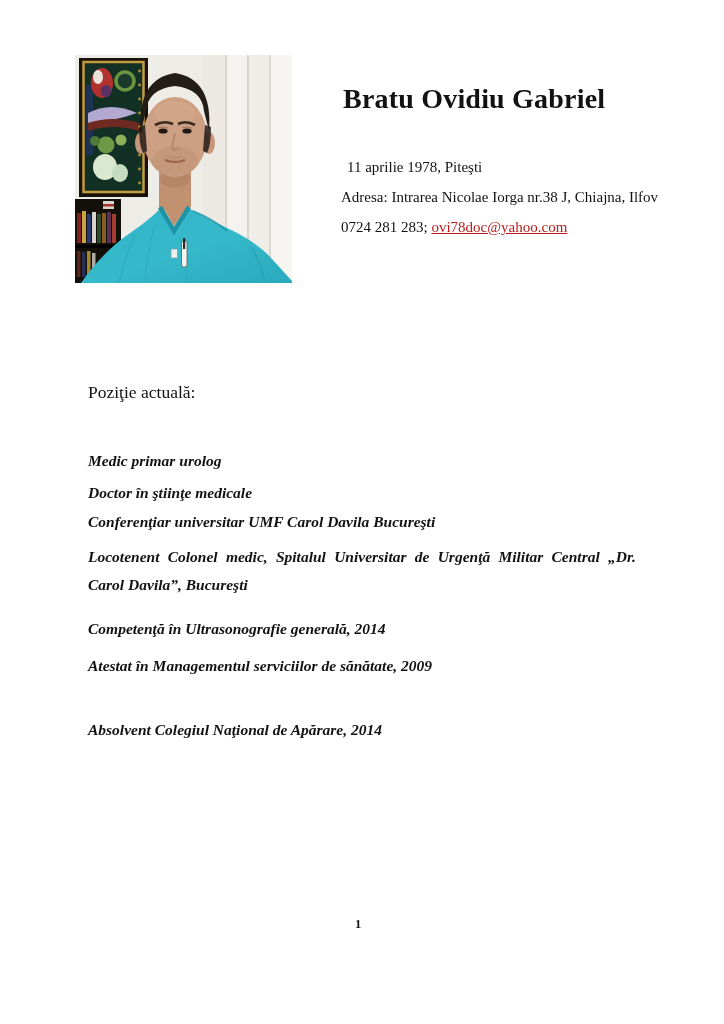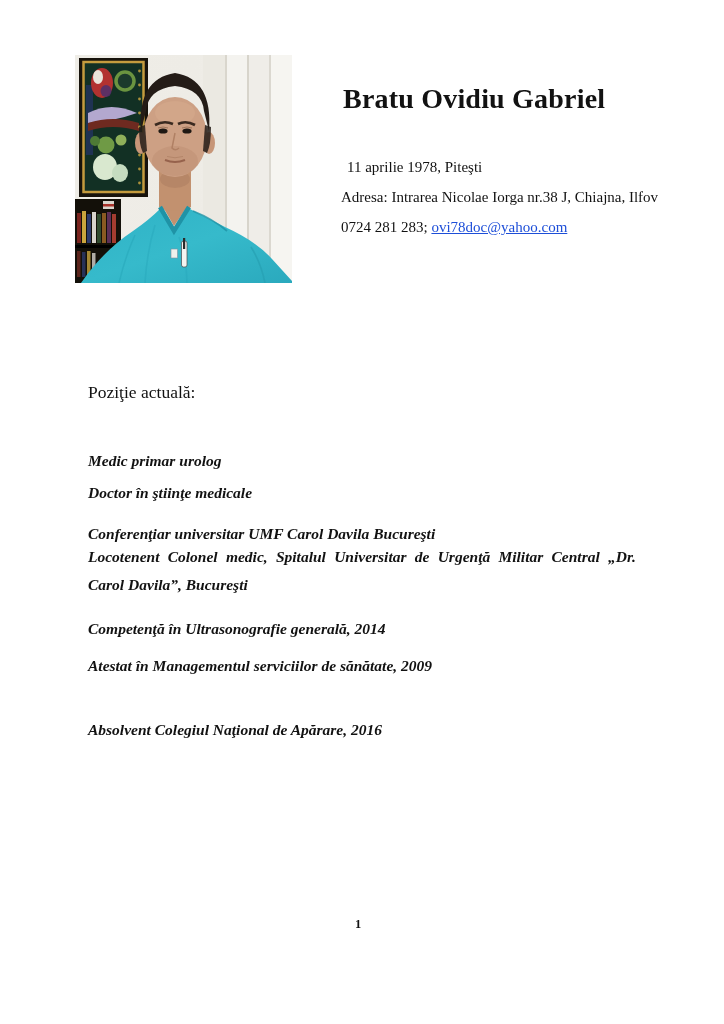--- a/index.html
+++ b/index.html
@@ -17,34 +17,34 @@
   }
   .photo svg{display:block;width:100%;height:100%;}
   .name{
     position:absolute;left:343px;top:83px;
     font-size:28px;font-weight:bold;letter-spacing:.2px;white-space:nowrap;
   }
   .hline{position:absolute;font-size:15px;white-space:nowrap;}
   .hline.birth{left:347px;top:159px;text-align:center;}
   .hline.address{left:341px;top:189px;}
   .hline.phone{left:341px;top:219px;}
-  .hline a{color:#1d4ed8;text-decoration:underline;}
+  .hline a{color:#b91c1c;text-decoration:underline;}
   .sec-heading{
     position:absolute;left:88px;top:382px;
     font-size:17.5px;font-weight:normal;white-space:nowrap;
   }
   .bodyline{
     position:absolute;left:88px;width:548px;
     font-size:15.5px;font-weight:bold;font-style:italic;
     white-space:nowrap;
   }
   .bodyline.wrap{
     white-space:normal;text-align:justify;line-height:28px;
   }
-  .p0{top:452px;} .p1{top:484px;} .p2{top:525px;} .p3{top:543px;}
+  .p0{top:452px;} .p1{top:484px;} .p2{top:513px;} .p3{top:543px;}
   .c0{top:620px;} .c1{top:657px;} .c2{top:689px;} .c3{top:721px;}
   .pagenum{
     position:absolute;left:0;right:8px;top:917px;
     text-align:center;font-size:12.5px;font-weight:bold;
   }
 </style>
 </head>
 <body>
 
 <div class="page">
@@ -186,16 +186,16 @@
 
   <div class="sec-heading">Poziţie actuală:</div>
 
   <div class="bodyline p0">Medic primar urolog</div>
   <div class="bodyline p1">Doctor în ştiinţe medicale</div>
   <div class="bodyline p2">Conferenţiar universitar UMF Carol Davila Bucureşti</div>
   <div class="bodyline p3 wrap">Locotenent Colonel medic, Spitalul Universitar de Urgenţă Militar Central „Dr. Carol Davila”, Bucureşti</div>
 
   <div class="bodyline c0">Competenţă  în Ultrasonografie generală, 2014</div>
   <div class="bodyline c1">Atestat în Managementul serviciilor de sănătate, 2009</div>
-  <div class="bodyline c3">Absolvent Colegiul Naţional de Apărare, 2016</div>
+  <div class="bodyline c3">Absolvent Colegiul Naţional de Apărare, 2014</div>
 
   <div class="pagenum">1</div>
 </div>
 
 </body></html>

